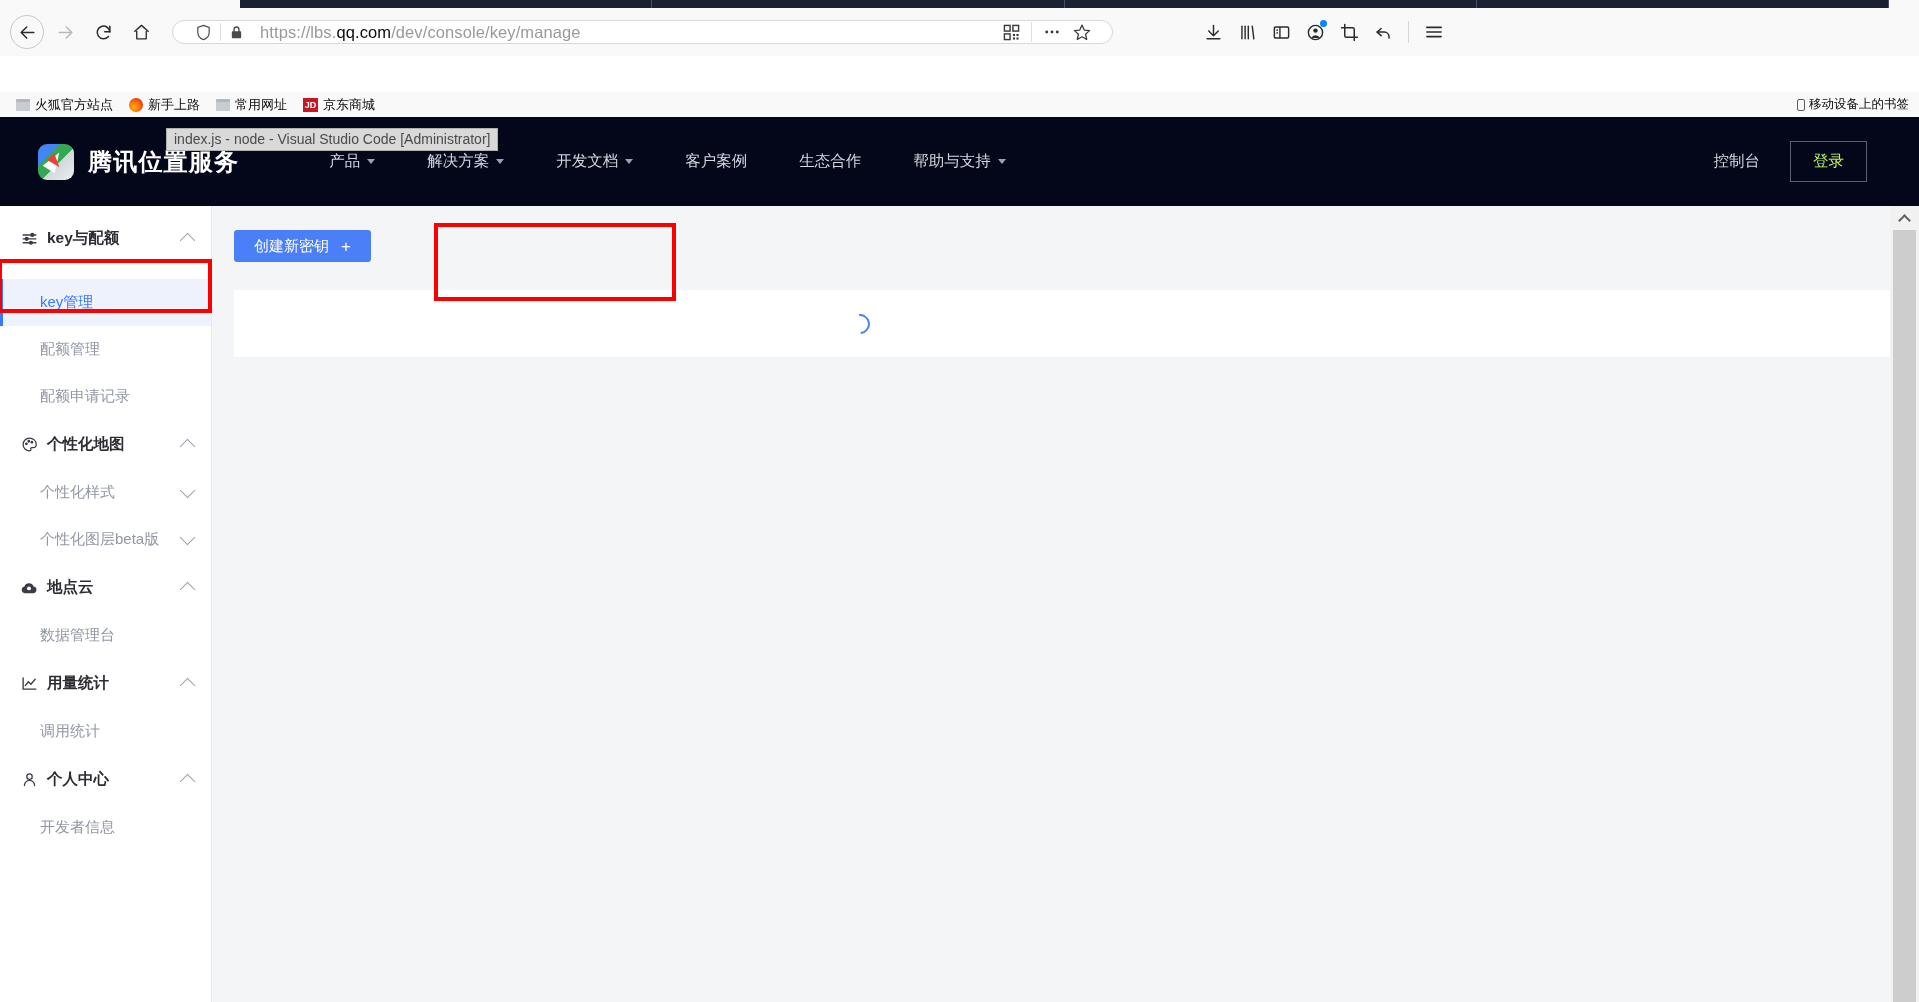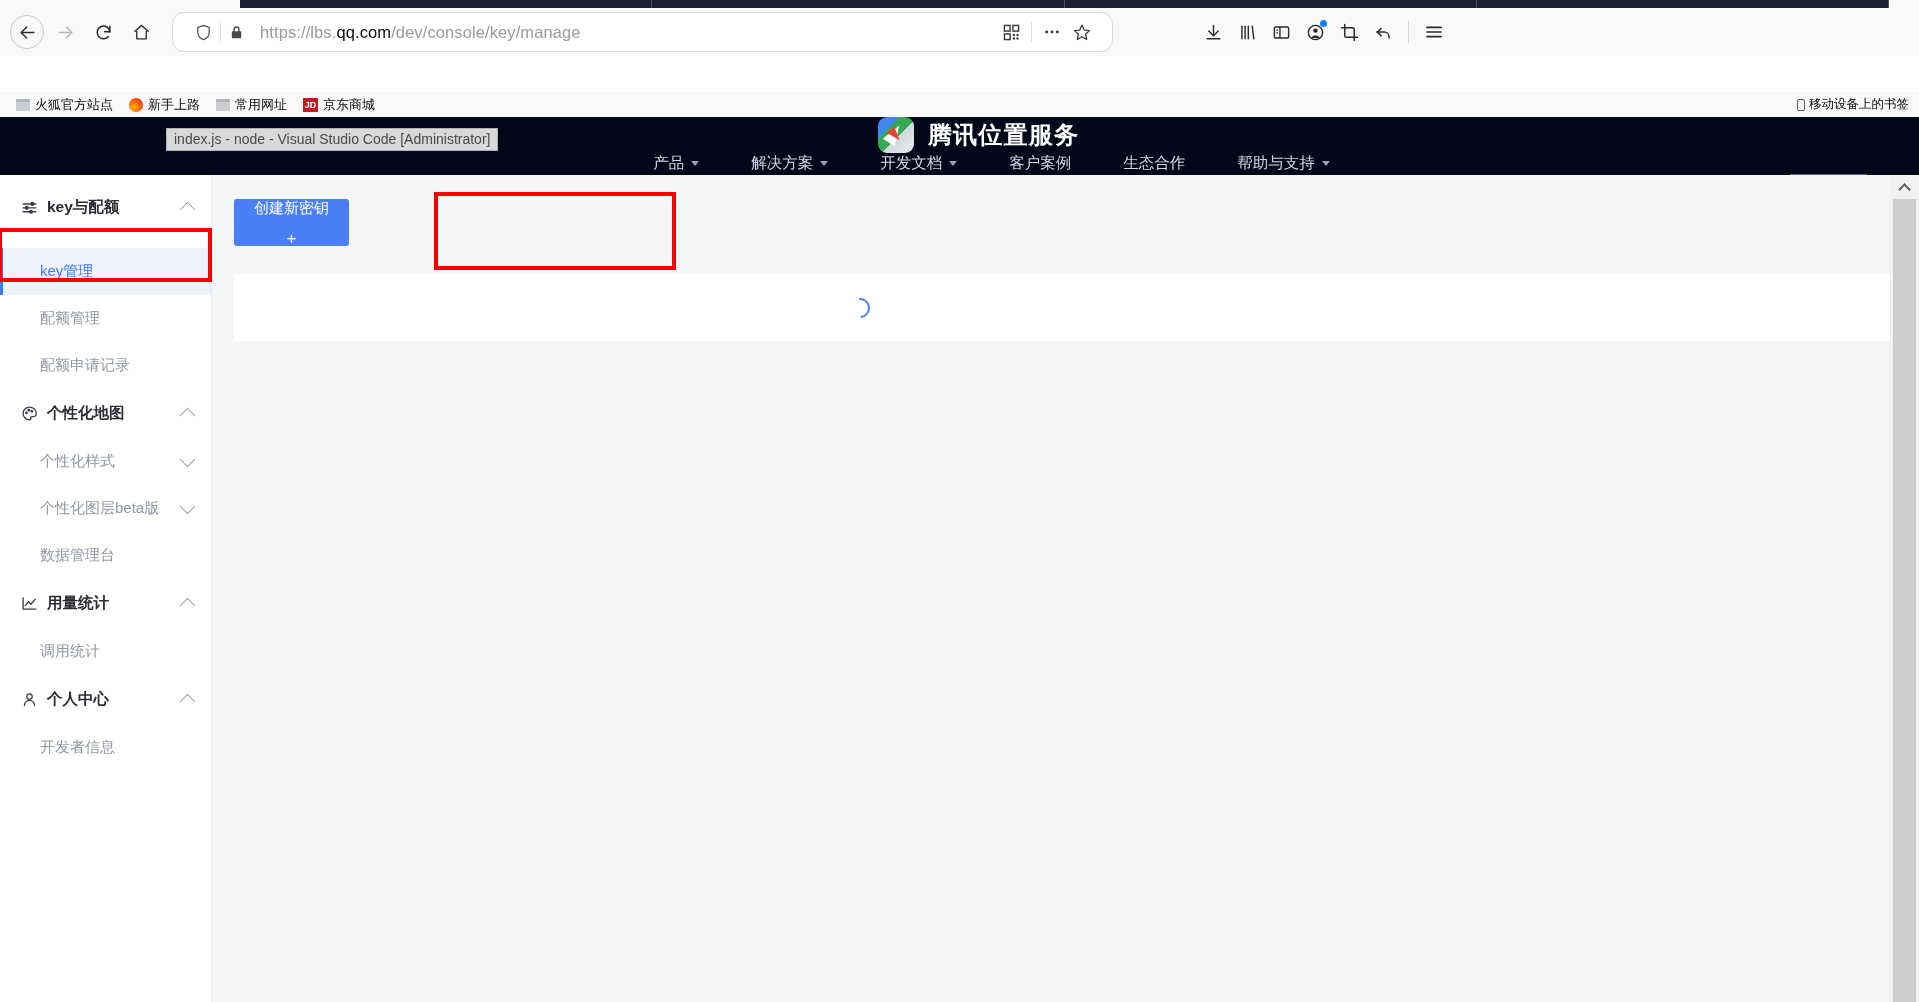--- a/index.html
+++ b/index.html
@@ -29,21 +29,21 @@
     width: 34px; height: 34px; border-radius: 50%;
     display: flex; align-items: center; justify-content: center;
     color: #2b2b2b;
   }
   .nav-btn.back { border: 1px solid #c8c8c8; }
   .nav-btn.fwd { color: #b9b9b9; }
   .nav-btn svg { display: block; }
 
   .urlbar {
     flex: 1; margin-left: 14px; margin-right: 6px;
-    height: 40px; background: #ffffff;
+    height: 24px; background: #ffffff;
     border: 1px solid #d7d7db; border-radius: 12px;
     display: flex; align-items: center; padding: 0 16px;
     max-width: 941px;
   }
   .urlbar-icon { display: flex; align-items: center; color: #4a4a4f; padding: 0 6px; }
   .urlbar-sep { width: 1px; height: 18px; background: #dcdcdc; margin: 0 2px; }
   .urlbar-text {
     flex: 1; font-size: 16.5px; color: #9a9a9e;
     padding-left: 10px; white-space: nowrap; overflow: hidden;
     letter-spacing: 0.1px;
@@ -93,22 +93,22 @@
     position: absolute; right: 10px; display: flex;
     align-items: center; gap: 4px; color: #0c0c0d; font-size: 12.5px;
   }
   .bm-phone {
     width: 8px; height: 12px; border: 1.4px solid #5a5a5f;
     border-radius: 2px; flex: none;
   }
 
   
   .site-header {
-    height: 58px; background: #04061a;
-    display: flex; align-items: center; position: relative; flex-direction: column;
+    height: 89px; background: #04061a;
+    display: flex; align-items: center; position: relative;
   }
   .brand { display: flex; align-items: center; margin-left: 38px; gap: 14px; }
   .brand-logo {
     width: 36px; height: 36px; border-radius: 9px; flex: none;
     background: linear-gradient(135deg, #4285f4 0%, #4285f4 30%, #34a853 30%, #34a853 55%, #cfd8dc 55%, #eceff1 100%);
     position: relative; overflow: hidden;
   }
   .brand-logo::after {
     content: ''; position: absolute; left: 9px; top: 7px;
     width: 0; height: 0;
@@ -186,22 +186,22 @@
 
   
   .redbox { position: absolute; border: 4px solid #fc0000; pointer-events: none; z-index: 30; }
   #redbox-sidebar { left: -2px; top: 53px; width: 214px; height: 54px; }
   #redbox-create { left: 222px; top: 17px; width: 242px; height: 78px; }
 
   
   .main { flex: 1; background: #f4f5f7; position: relative; padding: 24px 22px 0 22px; }
   .create-btn {
     background: #4a7ff7; color: #ffffff; border: none;
-    font-size: 15px; padding: 0 20px; height: 47px; border-radius: 3px;
-    display: flex; align-items: center; gap: 12px; cursor: pointer; flex-direction: column;
+    font-size: 15px; padding: 0 20px; height: 32px; border-radius: 3px;
+    display: flex; align-items: center; gap: 12px; cursor: pointer;
   }
   .create-btn .plus { font-size: 17px; line-height: 1; }
   .content-card {
     margin-top: 28px; background: #ffffff; height: 67px;
     display: flex; align-items: center; justify-content: center;
     position: relative;
   }
   .spinner {
     width: 20px; height: 20px; border-radius: 50%;
     border: 2.4px solid transparent;
@@ -489,20 +489,30 @@
     </div>
     <div class="side-link">
       <span class="s-label">个性化样式</span>
       <span class="chev down"></span>
     </div>
     <div class="side-link">
       <span class="s-label">个性化图层beta版</span>
       <span class="chev down"></span>
     </div>
 
+    <div class="side-group">
+      <span class="g-icon">
+        <svg width="18" height="18" viewBox="0 0 24 24" fill="currentColor">
+            <path d="M6.5 19h11a4.5 4.5 0 0 0 .6-8.95A6.5 6.5 0 0 0 5.9 10.1 4.5 4.5 0 0 0 6.5 19z"></path>
+            <circle cx="12" cy="12.5" r="2.6" fill="#ffffff"></circle>
+          </svg>
+      </span>
+      <span class="g-label">地点云</span>
+      <span class="chev up"></span>
+    </div>
     <div class="side-link">
       <span class="s-label">数据管理台</span>
     </div>
 
     <div class="side-group">
       <span class="g-icon">
         <svg width="17" height="17" viewBox="0 0 24 24" fill="none" stroke="currentColor" stroke-width="1.9" stroke-linecap="round" stroke-linejoin="round">
             <polyline points="3 4 3 20 21 20"></polyline>
             <polyline points="6 15 10.5 9.5 14 13 20 6"></polyline>
           </svg>

